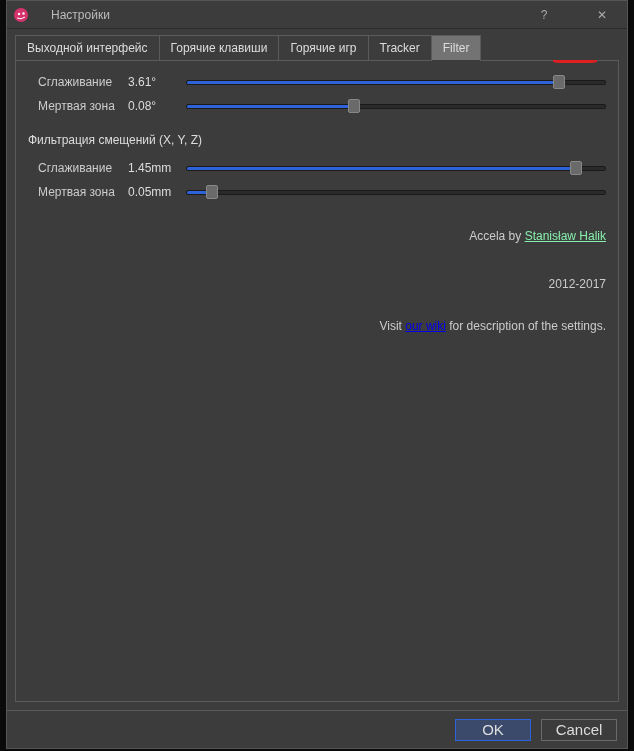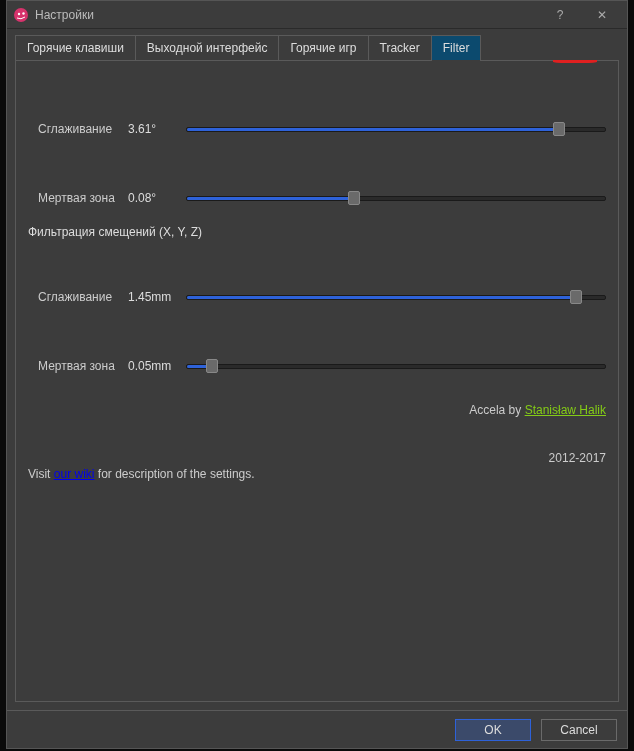--- a/index.html
+++ b/index.html
@@ -31,20 +31,21 @@
     flex-direction: column;
   }
   .titlebar {
     height: 28px;
     background: #3c3c3c;
     display: flex;
     align-items: center;
     padding: 0 4px 0 6px;
     color: #bbb;
     border-bottom: 1px solid #2a2a2a;
+    gap: 16px;
   }
   .titlebar .icon {
     width: 16px;
     height: 16px;
     margin-right: 6px;
     display: flex;
     align-items: center;
     justify-content: center;
   }
   .titlebar .title { flex: 1; font-size: 12px; }
@@ -73,21 +74,21 @@
     border: 1px solid #5a5a5a;
     border-bottom: none;
     background: #3c3c3c;
     color: #ddd;
     margin-right: -1px;
     font-size: 12px;
     position: relative;
     cursor: pointer;
   }
   .tab.active {
-    background: #0c4a6e;
+    background: #737373;
     z-index: 2;
   }
   .tab.active::after {
     content: "";
     position: absolute;
     left: 0; right: 0; bottom: -1px;
     height: 1px;
     background: #3c3c3c;
   }
   .underline-red {
@@ -107,21 +108,20 @@
   .group-label {
     color: #ddd;
     font-size: 12px;
     margin-bottom: 10px;
   }
   .row {
     display: flex;
     align-items: center;
     height: 22px;
     margin-bottom: 2px;
-    margin-top: 47px;
   }
   .row .lbl {
     width: 90px;
     color: #ccc;
   }
   .row .val {
     width: 58px;
     color: #ddd;
   }
   .slider-wrap {
@@ -157,42 +157,43 @@
     border-radius: 2px;
   }
   .spacer { height: 14px; }
   .credits {
     text-align: right;
     color: #ccc;
     line-height: 1.5;
     margin-top: 24px;
     font-size: 12px;
   }
-  .credits a { color: #84cc16; text-decoration: underline; }
+  .credits a { color: #86efac; text-decoration: underline; }
   .wiki-line {
-    text-align: left;
+    text-align: right;
+    margin-top: 26px;
     color: #ccc;
   }
   .footer {
     height: 38px;
     border-top: 1px solid #5a5a5a;
     display: flex;
     justify-content: flex-end;
     align-items: center;
     padding: 0 10px;
     gap: 10px;
     background: #3c3c3c;
   }
   .btn-footer {
     width: 76px;
     height: 22px;
     background: #3c3c3c;
     border: 1px solid #6a6a6a;
     color: #ddd;
-    font-size: 12px;
+    font-size: 15px;
     cursor: pointer;
   }
   .btn-footer.primary {
     border: 1px solid #2e62d9;
     background: #3b4a6a;
   }
 </style>
 </head>
 <body>
 
@@ -208,22 +209,22 @@
           <path d="M4 11 Q8 13 12 10" stroke="#fff" stroke-width="1" fill="none"></path>
         </svg>
       </span>
       <span class="title">Настройки</span>
       <div class="btn">?</div>
       <div class="btn">✕</div>
     </div>
 
     <div class="content">
       <div class="tabbar">
+        <div class="tab">Выходной интерфейс</div>
         <div class="tab">Горячие клавиши</div>
-        <div class="tab">Выходной интерфейс</div>
         <div class="tab">Горячие игр</div>
         <div class="tab">Tracker</div>
         <div class="tab active">Filter</div>
         <div class="underline-red" style="left:538px; width:44px; top:24px;"></div>
       </div>
 
       <div class="tabpage">
 
 
         <div class="row" style="padding-left:10px;">

